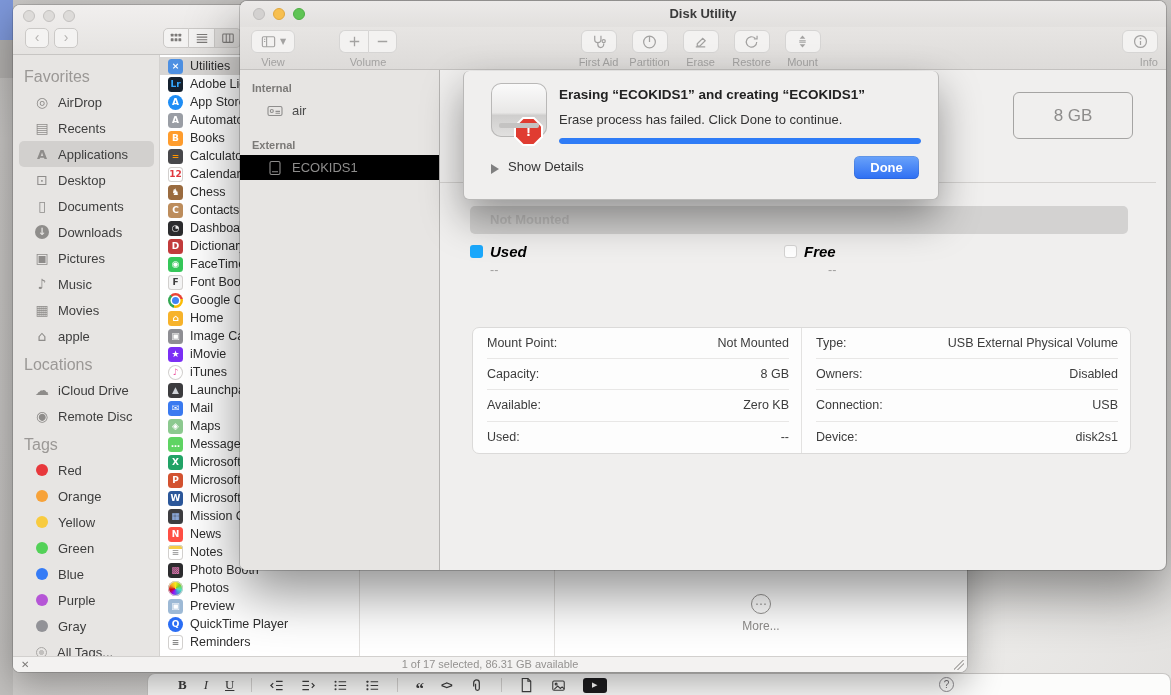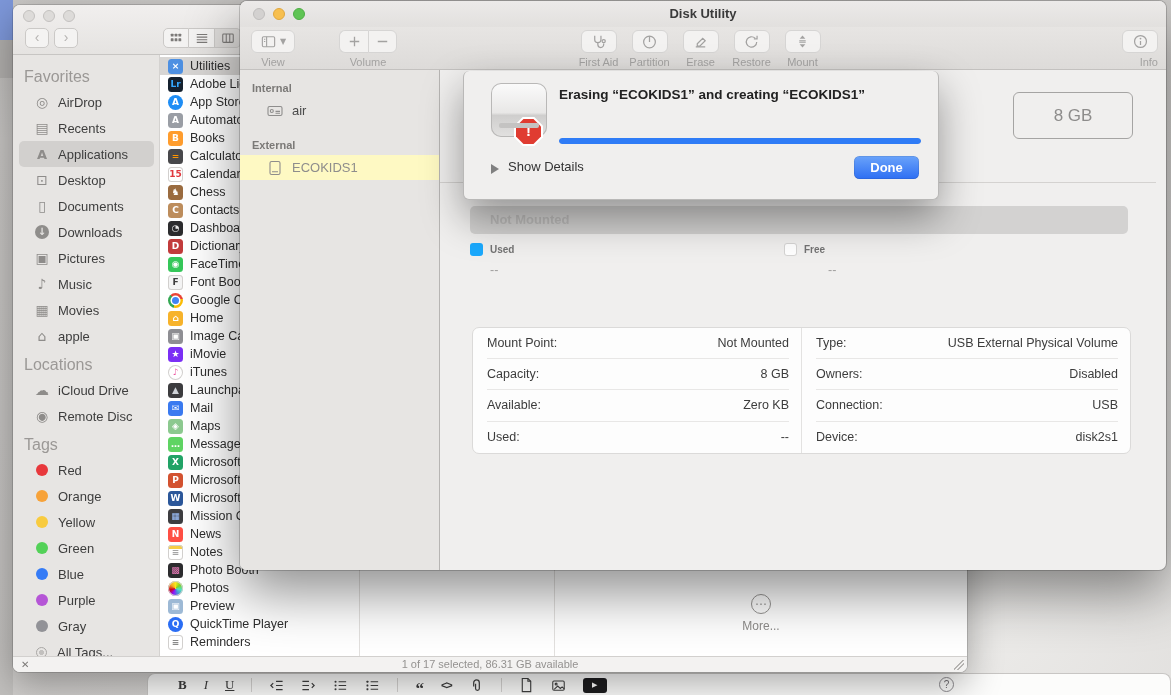--- a/index.html
+++ b/index.html
@@ -104,35 +104,35 @@
   .du-act{width:51px;text-align:center;}
   .du-act .tb-btn{width:36px;}
   .du-info{right:8px;width:46px;text-align:right;}
   .du-info .tb-btn{width:36px;}
   .chev{font-size:8px;margin-left:3px;color:#a3a2a1;}
   .tb-svg{width:17px;height:17px;}
 
   .du-sidebar{position:absolute;left:0;top:69px;width:200px;bottom:0;background:#e7e5e3;border-right:1px solid #b7b5b3;padding-top:8px;}
   .du-sb-h{margin:4px 0 4px 12px;font-size:11px;font-weight:bold;color:#7b7977;}
   .du-sb-row{height:25px;display:flex;align-items:center;padding-left:26px;font-size:13px;color:#4a4a4a;}
-  .du-sb-row.sel{background:#fef9c3;color:#8e8d8c;}
+  .du-sb-row.sel{background:#000000;color:#8e8d8c;}
   .du-sb-row .svg-ic{width:18px;height:18px;color:#8e8d8c;margin-right:8px;}
   .du-sb-gap{height:12px;}
 
   .gb-box{position:absolute;left:773px;top:91px;width:120px;height:47px;border:1.5px solid #a5a4a3;border-radius:6px;
     font-size:17px;color:#8d8c8b;display:flex;align-items:center;justify-content:center;}
   .du-divider{position:absolute;left:200px;right:10px;top:181px;height:1px;background:#d4d2d0;}
   .mount-capsule{position:absolute;left:230px;top:205px;width:658px;height:28px;background:#d3d2d1;border-radius:5px;
     font-size:13px;font-weight:bold;color:#bcbbba;line-height:28px;padding-left:20px;}
   .legend-item{position:absolute;top:242px;display:flex;align-items:center;}
   .legend-used{left:230px;}
   .legend-free{left:544px;}
   .sw{width:13px;height:13px;border-radius:3px;margin-right:7px;}
   .sw-free{box-shadow:inset 0 0 0 1px #d5d4d3;}
-  .legend-lbl{font-size:10px;font-weight:bold;color:#737373;}
+  .legend-lbl{font-size:15px;font-weight:bold;color:#000000;font-style:italic;}
   .legend-val{position:absolute;top:262px;font-size:12.5px;color:#a09f9e;}
   .legend-val-used{left:250px;}
   .legend-val-free{left:588px;}
 
   .info-panel{position:absolute;left:232px;top:326px;width:659px;height:127px;background:#fdfdfd;border:1px solid #dbdad9;border-radius:7px;display:flex;}
   .info-half{flex:1;padding:0 0;}
   .info-half + .info-half{border-left:1px solid #e3e2e1;}
   .info-row{height:31.2px;display:flex;align-items:center;justify-content:space-between;margin:0 12px 0 14px;border-bottom:1px solid #e8e7e6;font-size:12.5px;color:#3c3c3c;}
   .info-row:last-child{border-bottom:none;}
   .info-val{color:#3c3c3c;}
@@ -396,21 +396,21 @@
             </div>
             <div class="app-row">
               <span class="app-ic" style="background: rgb(255, 157, 46); color: rgb(255, 255, 255);">B</span>
               <span>Books</span>
             </div>
             <div class="app-row">
               <span class="app-ic" style="background: rgb(72, 72, 75); color: rgb(255, 149, 0);">=</span>
               <span>Calculator</span>
             </div>
             <div class="app-row">
-              <span class="app-ic bord" style="background: rgb(255, 255, 255); color: rgb(224, 56, 62);">15</span>
+              <span class="app-ic bord" style="background: rgb(255, 255, 255); color: rgb(224, 56, 62);">12</span>
               <span>Calendar</span>
             </div>
             <div class="app-row">
               <span class="app-ic" style="background: rgb(154, 107, 63); color: rgb(255, 255, 255);">♞</span>
               <span>Chess</span>
             </div>
             <div class="app-row">
               <span class="app-ic" style="background: rgb(189, 141, 92); color: rgb(255, 255, 255);">C</span>
               <span>Contacts</span>
             </div>
@@ -724,20 +724,21 @@
         </div>
     </div>
 
     <div class="sheet">
       <div class="sheet-drive">
         <div class="err-badge">
           <div class="err-badge-in">!</div>
         </div>
       </div>
       <div class="sheet-title">Erasing “ECOKIDS1” and creating “ECOKIDS1”</div>
+      <div class="sheet-msg">Erase process has failed. Click Done to continue.</div>
       <div class="progress">
         <div class="progress-fill" id="erase-progress-fill" style="width: 100%; background: rgb(47, 124, 246);"></div>
       </div>
       <div class="disclosure"></div>
       <div class="show-details">Show Details</div>
       <div class="done-btn" id="done-btn" style="background: linear-gradient(rgb(106, 163, 250), rgb(46, 111, 243));">Done</div>
     </div>
   </div>
 
 </div>

